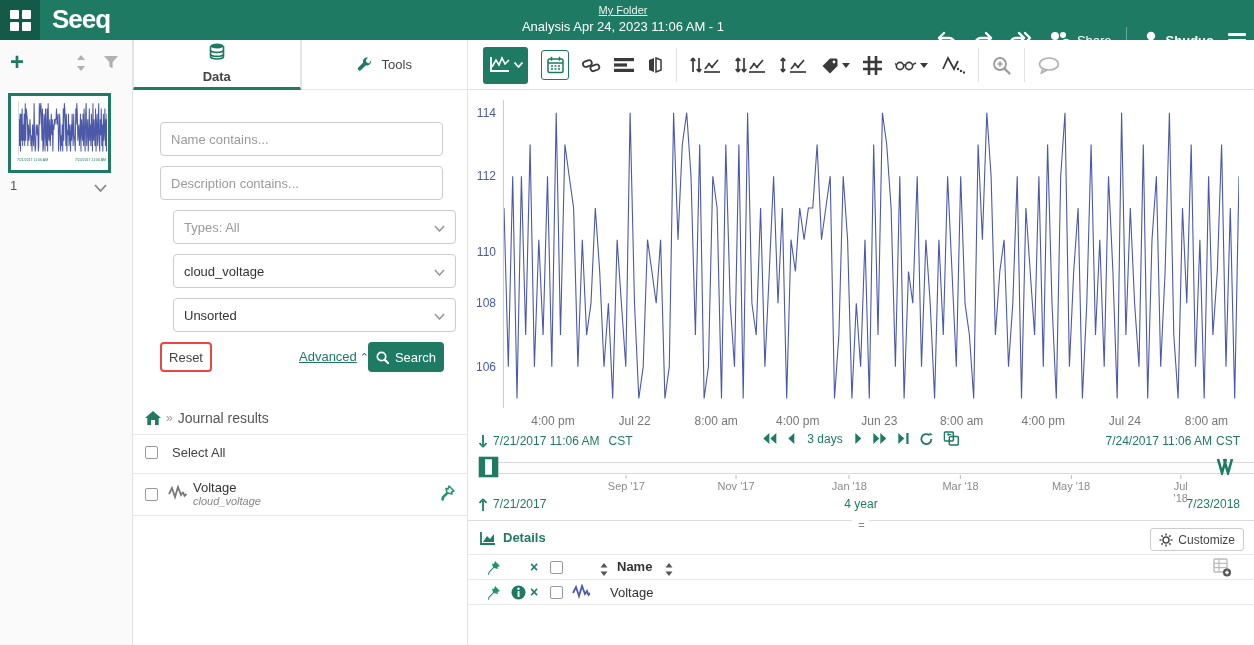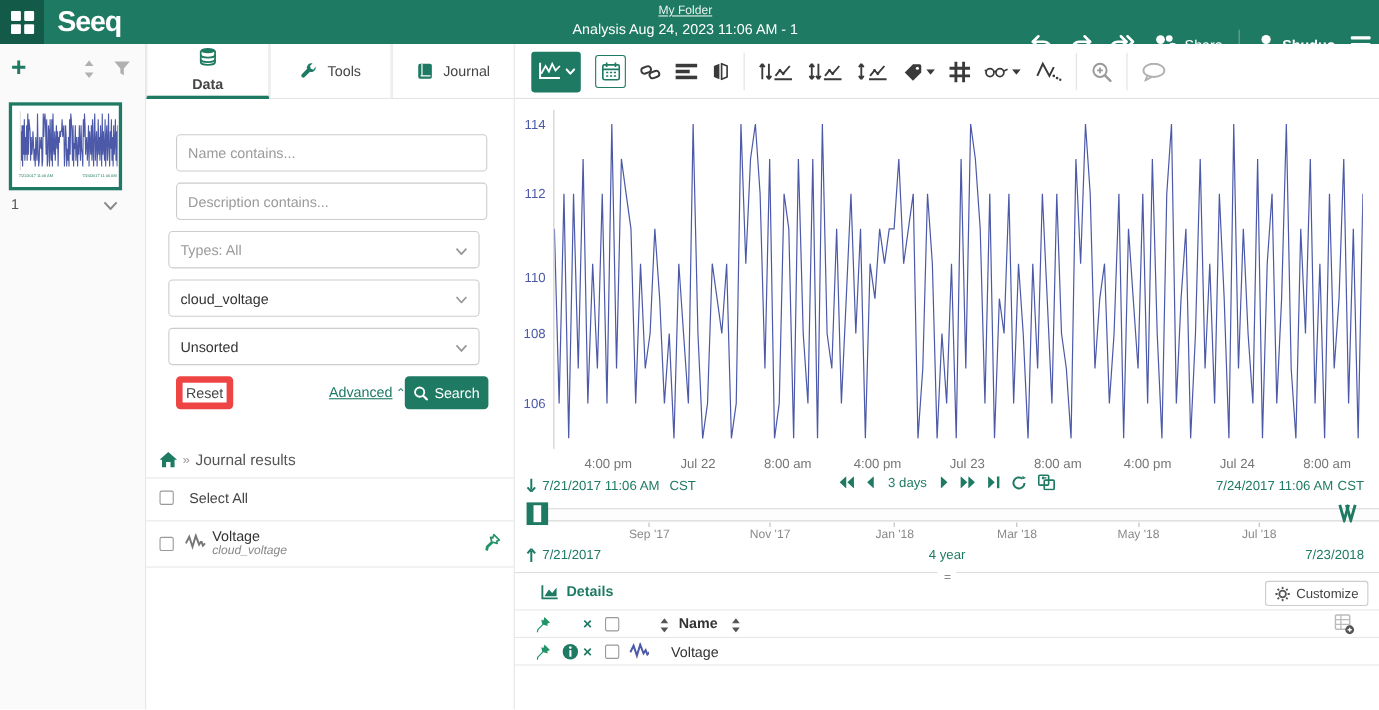--- a/index.html
+++ b/index.html
@@ -45,24 +45,24 @@
   .thumb svg { position:absolute; left:8px; top:5px; }
   .thumb .t-x { position:absolute; left:6px; bottom:8px; right:2px; display:flex; justify-content:space-between; font-size:3.5px; color:#1e7a63; }
   .thumb .t-axis { position:absolute; left:7px; top:5px; bottom:15px; width:1px; background:#ddd; }
   .ws-num { position:absolute; left:10px; top:88px; font-size:13px; color:#555; }
   .ws-chev { position:absolute; left:94px; top:88px; color:#888; cursor:pointer; }
 
   
   .search-panel { position:absolute; left:133px; top:90px; width:335px; height:555px; background:#fff; border-right:1px solid #e2e2e2; }
   .s-input { position:absolute; left:27px; width:283px; height:34px; border:1px solid #ccc; border-radius:4px; font-size:13px; padding:0 10px; color:#333; font-family:inherit; background:#fff; }
   .s-input::placeholder { color:#9a9a9a; }
-  .s-select { position:absolute; left:20px; width:283px; height:34px; border:1px solid #ccc; border-radius:4px; font-size:13px; padding:0 10px; display:flex; align-items:center; background:#fff; cursor:pointer; }
+  .s-select { position:absolute; left:40px; width:283px; height:34px; border:1px solid #ccc; border-radius:4px; font-size:13px; padding:0 10px; display:flex; align-items:center; background:#fff; cursor:pointer; }
   .s-select .chev { position:absolute; right:10px; color:#999; }
   .s-select.placeholder { color:#9a9a9a; }
-  .reset-btn { position:absolute; left:27px; top:252px; width:52px; height:30px; border:6px solid #ef4444; border-radius:4px; background:#fff; font-size:13px; color:#444; font-family:inherit; cursor:pointer; }
+  .reset-btn { position:absolute; left:27px; top:252px; width:52px; height:30px; border:2px solid #ef4444; border-radius:4px; background:#fff; font-size:13px; color:#444; font-family:inherit; cursor:pointer; }
   .advanced { position:absolute; left:166px; top:259px; font-size:13px; color:#1e7a63; text-decoration:underline; cursor:pointer; }
   .adv-caret { text-decoration:none; display:inline-block; margin-left:3px; font-size:11px; }
   .search-btn { position:absolute; left:235px; top:252px; width:76px; height:30px; background:#1e7a63; border:none; border-radius:4px; color:#fff; font-size:13px; font-family:inherit; cursor:pointer; display:flex; align-items:center; justify-content:center; gap:6px; }
   .results-hdr { position:absolute; left:12px; top:320px; font-size:14px; color:#555; display:flex; align-items:center; gap:5px; }
   .results-hdr .sep-chr { color:#999; font-size:12px; }
   .r-divider { position:absolute; left:0; width:334px; height:1px; background:#e8e8e8; }
   .selall-row { position:absolute; left:12px; top:355px; display:flex; align-items:center; gap:14px; font-size:13px; color:#444; }
   .checkbox { width:13px; height:13px; border:1px solid #999; border-radius:2px; background:#fff; display:inline-block; cursor:pointer; }
   .result-row { position:absolute; left:0; top:385px; width:334px; height:40px; cursor:pointer; }
   .result-row .checkbox { position:absolute; left:12px; top:13px; }
@@ -84,32 +84,32 @@
   .range-end { position:absolute; right:4px; top:3px; }
   .tz { color:#1e7a63; margin-left:4px; }
   .range-ctr { position:absolute; left:50%; transform:translateX(-50%); top:0; display:flex; align-items:center; gap:10px; }
   .rc-ic { color:#1e7a63; display:flex; align-items:center; cursor:pointer; }
   .range-dur { color:#1e7a63; font-size:12px; margin:0 2px; }
 
   .tl-track { position:absolute; left:14px; top:372px; width:1198px; height:12px; border:1px solid #d8d8d8; border-radius:6px; background:#fdfdfd; }
   .tl-handle-l { position:absolute; left:10px; top:366px; cursor:ew-resize; color:#1e7a63; }
   .tl-handle-r { position:absolute; left:748px; top:368px; cursor:pointer; color:#1e7a63; }
   .tlticks { position:absolute; left:14px; top:385px; width:722px; height:18px; }
-  .tlticks .tk { position:absolute; transform:translateX(-50%); font-size:11px; color:#8a8a8a; text-align:center; }
+  .tlticks .tk { position:absolute; transform:translateX(-50%); font-size:11px; color:#8a8a8a; text-align:center;margin-left:36px; }
   .tlticks .tk i { display:block; width:1px; height:4px; background:#bbb; margin:0 auto 1px auto; }
   .tl-bottom { position:absolute; left:10px; top:407px; width:766px; height:16px; font-size:12px; color:#1e7a63; }
   .tlb-start { position:absolute; left:0; display:flex; gap:5px; align-items:center; }
   .tlb-dur { position:absolute; left:50%; transform:translateX(-50%); }
   .tlb-end { position:absolute; right:4px; }
 
   .split { position:absolute; left:0; top:430px; width:786px; border-top:1px solid #ddd; }
   .split-handle { position:absolute; left:50%; top:-2px; transform:translateX(-50%); font-size:11px; color:#888; background:#fff; padding:0 6px; letter-spacing:-1px; cursor:row-resize; }
 
   
-  .details-hdr { position:absolute; left:12px; top:440px; display:flex; align-items:center; gap:7px; color:#1e7a63; font-size:13px; font-weight:bold;margin-left:12px; }
+  .details-hdr { position:absolute; left:12px; top:440px; display:flex; align-items:center; gap:7px; color:#1e7a63; font-size:13px; font-weight:bold; }
   .customize-btn { position:absolute; right:10px; top:438px; height:23px; border:1px solid #ccc; border-radius:3px; background:#fff; display:flex; align-items:center; gap:5px; padding:0 8px; font-size:12px; color:#444; cursor:pointer; }
   .d-line { position:absolute; left:0; width:786px; height:1px; background:#e8e8e8; }
   .d-hrow { position:absolute; left:0; top:466px; width:786px; height:24px; }
   .d-row { position:absolute; left:0; top:491px; width:786px; height:24px; }
   .d-pin { position:absolute; left:18px; top:4px; color:#229468; }
   .d-info { position:absolute; left:43px; top:4px; }
   .d-x { position:absolute; left:62px; top:3px; color:#1e7a63; font-weight:bold; font-size:14px; cursor:pointer; }
   .d-cb { position:absolute; left:82px; top:5px; }
   .d-sig { position:absolute; left:104px; top:3px; color:#4c59a8; }
   .d-name { position:absolute; left:142px; top:4px; font-size:13px; color:#333; }
@@ -127,21 +127,21 @@
       <span class="sq">
           <i></i>
           <i></i>
           <i></i>
           <i></i>
         </span>
     </div>
     <div class="logo">Seeq</div>
     <div class="tb-center">
       <div class="breadcrumb-link">My Folder</div>
-      <div class="doc-title">Analysis Aug 24, 2023 11:06 AM - 1</div>
+      <div class="doc-title">Analysis Apr 24, 2023 11:06 AM - 1</div>
     </div>
     <div class="tb-right">
       <span class="tb-ic">
         <svg width="22" height="18" viewBox="0 0 22 18">
             <path d="M8 2 L3 7 L8 12" fill="none" stroke="#fff" stroke-width="2.4" stroke-linecap="round" stroke-linejoin="round"></path>
             <path d="M3 7 h10 a6 6 0 0 1 6 6 v2" fill="none" stroke="#fff" stroke-width="2.4" stroke-linecap="round"></path>
           </svg>
       </span>
       <span class="tb-ic">
         <svg width="22" height="18" viewBox="0 0 22 18">
@@ -206,28 +206,20 @@
             <path d="M1.5 7 v4 c0 1.3 2.9 2.4 6.5 2.4 s6.5 -1.1 6.5 -2.4 v-4" fill="none" stroke="#1e7a63" stroke-width="1.6"></path>
             <path d="M1.5 11 v2.6 c0 1.3 2.9 2.4 6.5 2.4 s6.5 -1.1 6.5 -2.4 V11" fill="none" stroke="#1e7a63" stroke-width="1.6"></path>
           </svg>
         <span>Data</span>
       </div>
       <div class="tab">
         <svg width="16" height="16" viewBox="0 0 16 16">
             <path d="M13.8 3.2 a4 4 0 0 1 -5 5 L4 13 a1.8 1.8 0 0 1 -2.6 -2.6 L6.2 5.6 a4 4 0 0 1 5 -5 L8.8 3 l0.8 2.6 2.6 0.8 z" fill="#1e7a63"></path>
           </svg>
         <span>Tools</span>
-      </div>
-      <div class="tab">
-        <svg width="15" height="16" viewBox="0 0 15 16">
-            <path d="M3 1 h9 a1.6 1.6 0 0 1 1.6 1.6 V13 a1.6 1.6 0 0 1 -1.6 1.6 H3 A1.8 1.8 0 0 1 1.2 12.8 V2.8 A1.8 1.8 0 0 1 3 1 z" fill="#1e7a63"></path>
-            <path d="M3.4 12 h9" stroke="#fff" stroke-width="1.2"></path>
-            <path d="M4.6 1.2 V12" stroke="#fff" stroke-width="1.1"></path>
-          </svg>
-        <span>Journal</span>
       </div>
     </div>
     <div class="chart-toolbar">
       <div class="ct-btn">
         <svg width="22" height="20" viewBox="0 0 22 20">
             <path d="M2 2 v14 h18" stroke="#fff" stroke-width="1.8" fill="none"></path>
             <path d="M3 12 l4 -7 3 5 3 -7 3 6 4 -4" stroke="#fff" stroke-width="1.6" fill="none"></path>
           </svg>
         <svg width="9" height="6" viewBox="0 0 9 6">
             <path d="M0.5 0.5 L4.5 5 L8.5 0.5" stroke="#fff" stroke-width="1.8" fill="none"></path>
@@ -432,21 +424,21 @@
     <div class="plot">
       <svg id="main-chart" viewBox="0 0 735 308" preserveAspectRatio="none">
         <polyline fill="none" stroke="#4c59a8" stroke-width="1.1" vector-effect="non-scaling-stroke" points="0.0,108.0 4.3,266.7 8.7,76.2 13.0,298.5 17.4,76.2 21.7,235.0 26.1,44.5 30.4,266.7 34.8,139.7 39.1,235.0 43.5,76.2 47.8,266.7 52.2,12.7 56.5,235.0 60.9,44.5 65.2,76.2 69.6,108.0 73.9,266.7 78.3,139.7 82.6,235.0 87.0,203.2 91.3,108.0 95.7,171.5 100.0,266.7 104.4,203.2 108.7,298.5 113.1,139.7 117.4,203.2 121.8,266.7 126.1,12.7 130.5,203.2 134.8,298.5 139.2,266.7 143.5,139.7 147.9,171.5 152.2,203.2 156.6,139.7 160.9,298.5 165.3,266.7 169.6,12.7 174.0,139.7 178.3,44.5 182.7,12.7 187.0,76.2 191.4,235.0 195.7,44.5 200.1,298.5 204.4,266.7 208.8,76.2 213.1,108.0 217.5,298.5 221.8,44.5 226.2,203.2 230.5,266.7 234.9,44.5 239.2,298.5 243.6,12.7 247.9,203.2 252.2,235.0 256.6,108.0 260.9,266.7 265.3,171.5 269.6,76.2 274.0,203.2 278.3,108.0 282.7,298.5 287.0,139.7 291.4,171.5 295.7,108.0 300.1,139.7 304.4,108.0 308.8,108.0 313.1,44.5 317.5,139.7 321.8,108.0 326.2,76.2 330.5,298.5 334.9,235.0 339.2,76.2 343.6,139.7 347.9,298.5 352.3,203.2 356.6,266.7 361.0,139.7 365.3,298.5 369.7,44.5 374.0,235.0 378.4,12.7 382.7,44.5 387.1,108.0 391.4,266.7 395.8,76.2 400.1,298.5 404.5,171.5 408.8,203.2 413.2,76.2 417.5,266.7 421.9,139.7 426.2,203.2 430.6,298.5 434.9,139.7 439.3,235.0 443.6,76.2 448.0,171.5 452.3,266.7 456.7,76.2 461.0,203.2 465.4,235.0 469.7,298.5 474.1,44.5 478.4,139.7 482.8,12.7 487.1,76.2 491.4,235.0 495.8,171.5 500.1,139.7 504.5,266.7 508.8,203.2 513.2,76.2 517.5,298.5 521.9,108.0 526.2,171.5 530.6,235.0 534.9,76.2 539.3,266.7 543.6,44.5 548.0,203.2 552.3,298.5 556.7,76.2 561.0,12.7 565.4,266.7 569.7,171.5 574.1,108.0 578.4,298.5 582.8,203.2 587.1,44.5 591.5,235.0 595.8,139.7 600.2,266.7 604.5,76.2 608.9,171.5 613.2,298.5 617.6,12.7 621.9,235.0 626.3,108.0 630.6,203.2 635.0,266.7 639.3,44.5 643.7,298.5 648.0,139.7 652.4,76.2 656.7,266.7 661.1,171.5 665.4,12.7 669.8,235.0 674.1,298.5 678.5,108.0 682.8,203.2 687.2,44.5 691.5,266.7 695.9,139.7 700.2,298.5 704.6,76.2 708.9,235.0 713.3,171.5 717.6,44.5 722.0,266.7 726.3,108.0 730.7,298.5 735.0,76.2"></polyline>
       </svg>
     </div>
     <div class="xticks" id="xticks">
         <span style="left: 6.8%;">4:00 pm</span>
         <span style="left: 17.9%;">Jul 22</span>
         <span style="left: 29%;">8:00 am</span>
         <span style="left: 40.1%;">4:00 pm</span>
-        <span style="left: 51.2%;">Jul 23</span>
+        <span style="left: 51.2%;">Jun 23</span>
         <span style="left: 62.4%;">8:00 am</span>
         <span style="left: 73.5%;">4:00 pm</span>
         <span style="left: 84.6%;">Jul 24</span>
         <span style="left: 95.7%;">8:00 am</span>
       </div>
 
     <div class="range-row">
       <span class="range-start">
         <svg width="10" height="13" viewBox="0 0 10 13">
             <path d="M5 0 v10 M5 12 L1.5 8 M5 12 l3.5 -4" stroke="#1e7a63" stroke-width="1.8" fill="none"></path>

